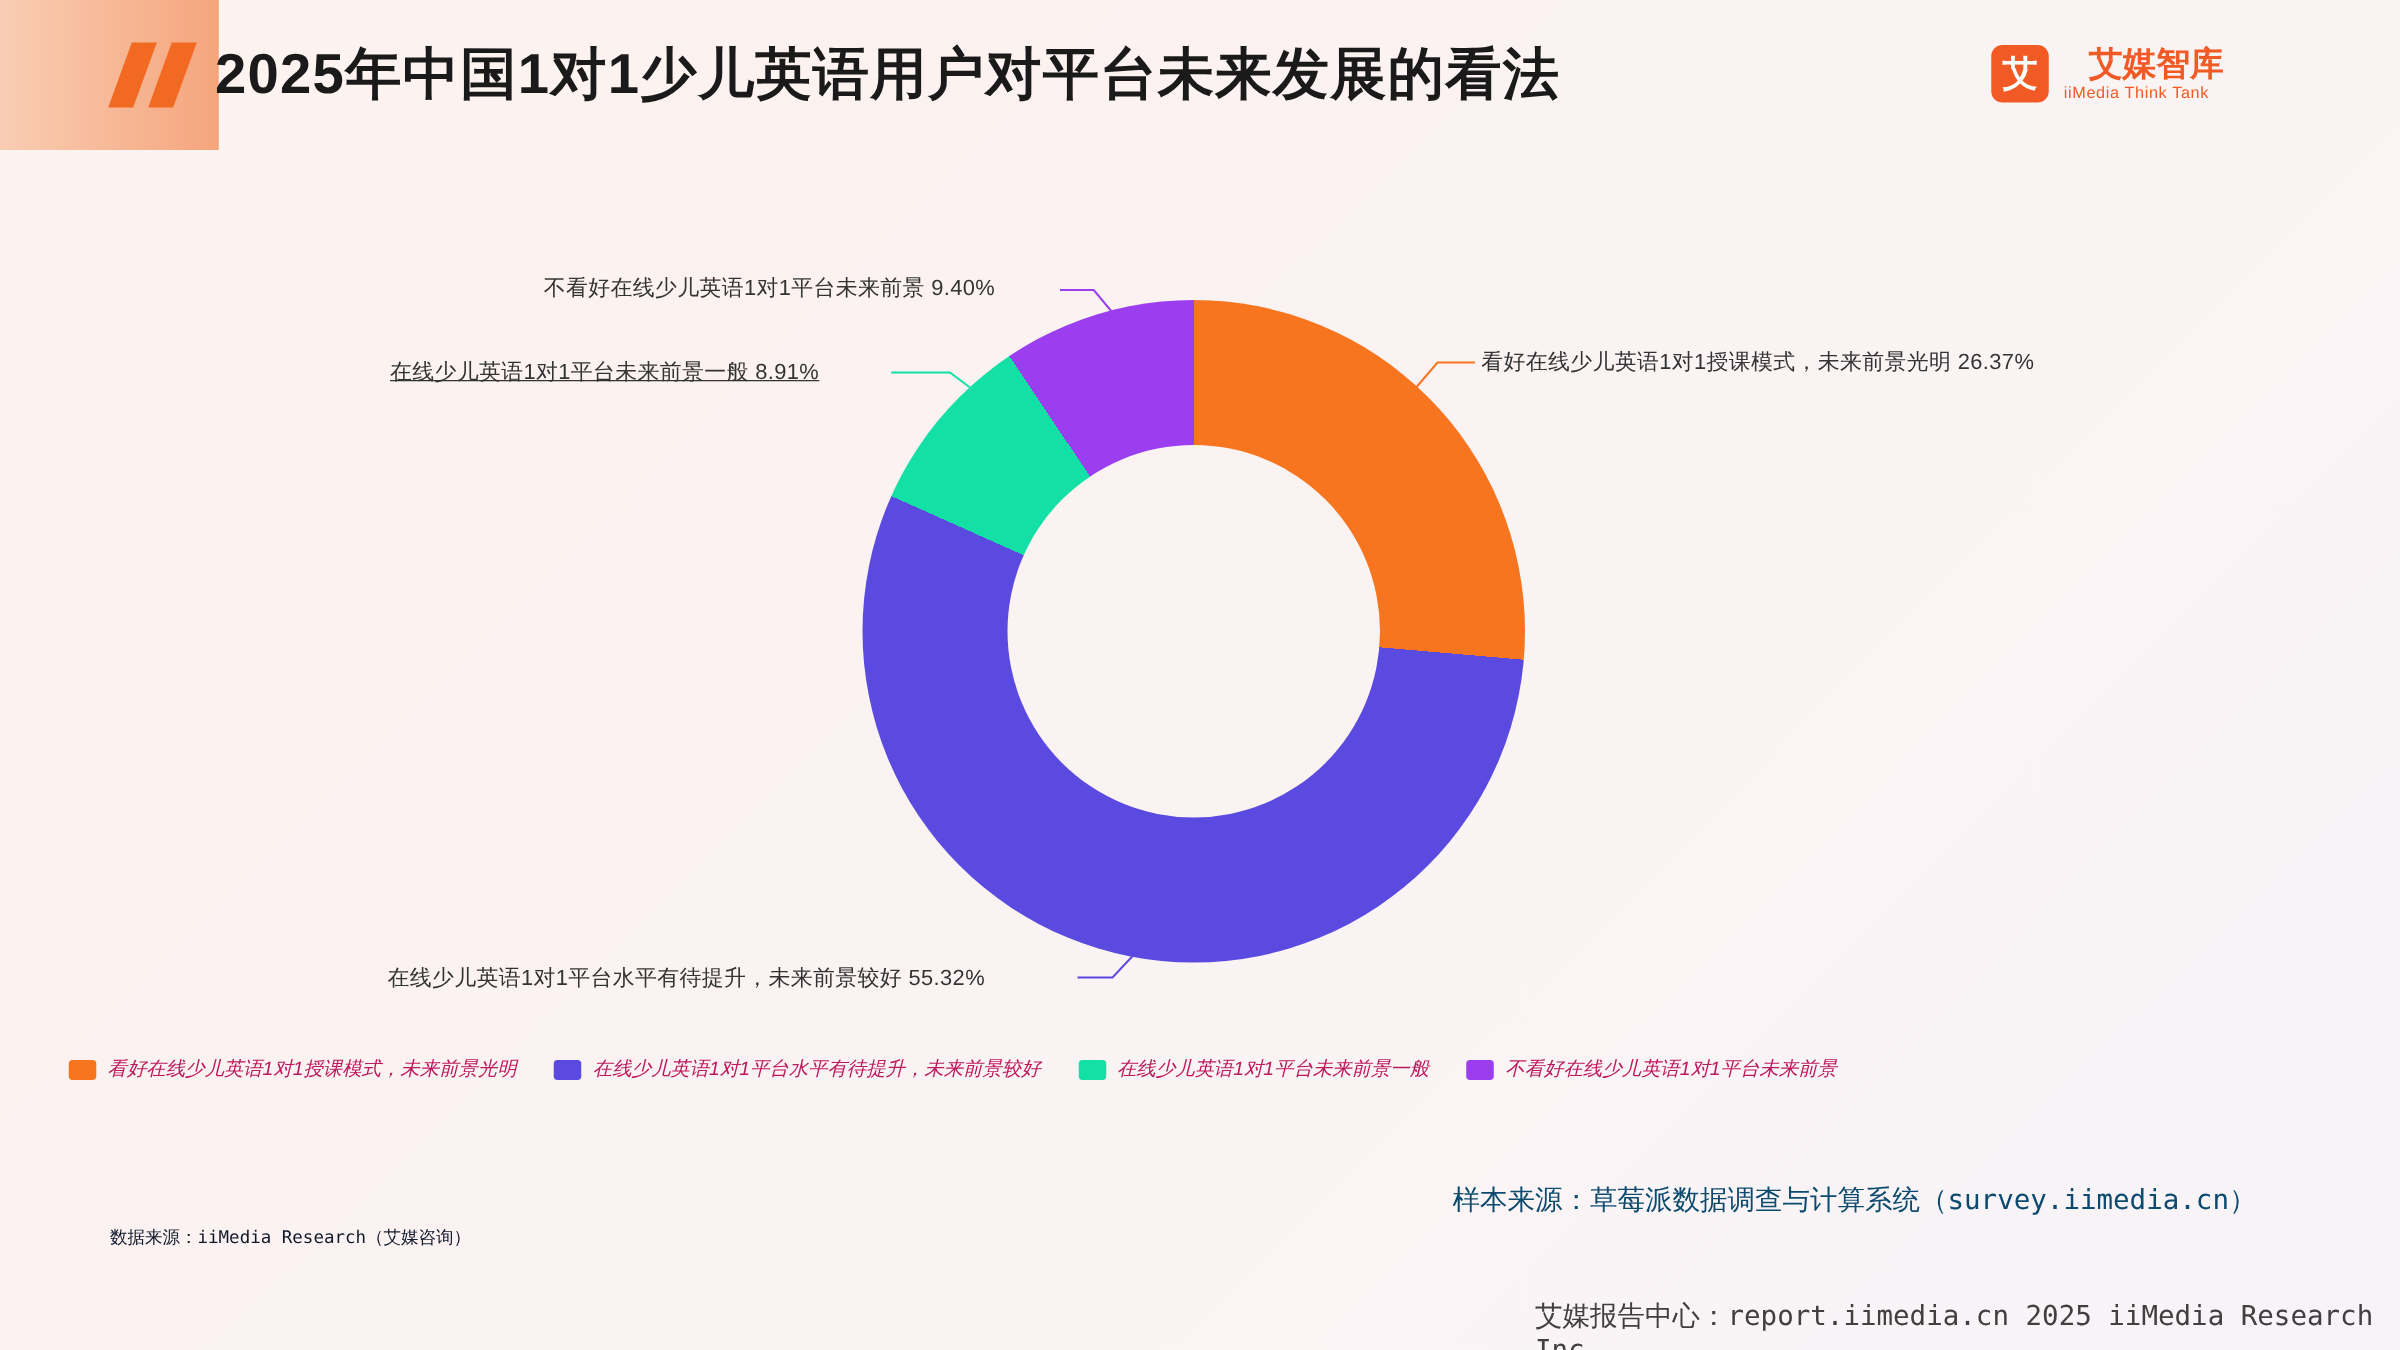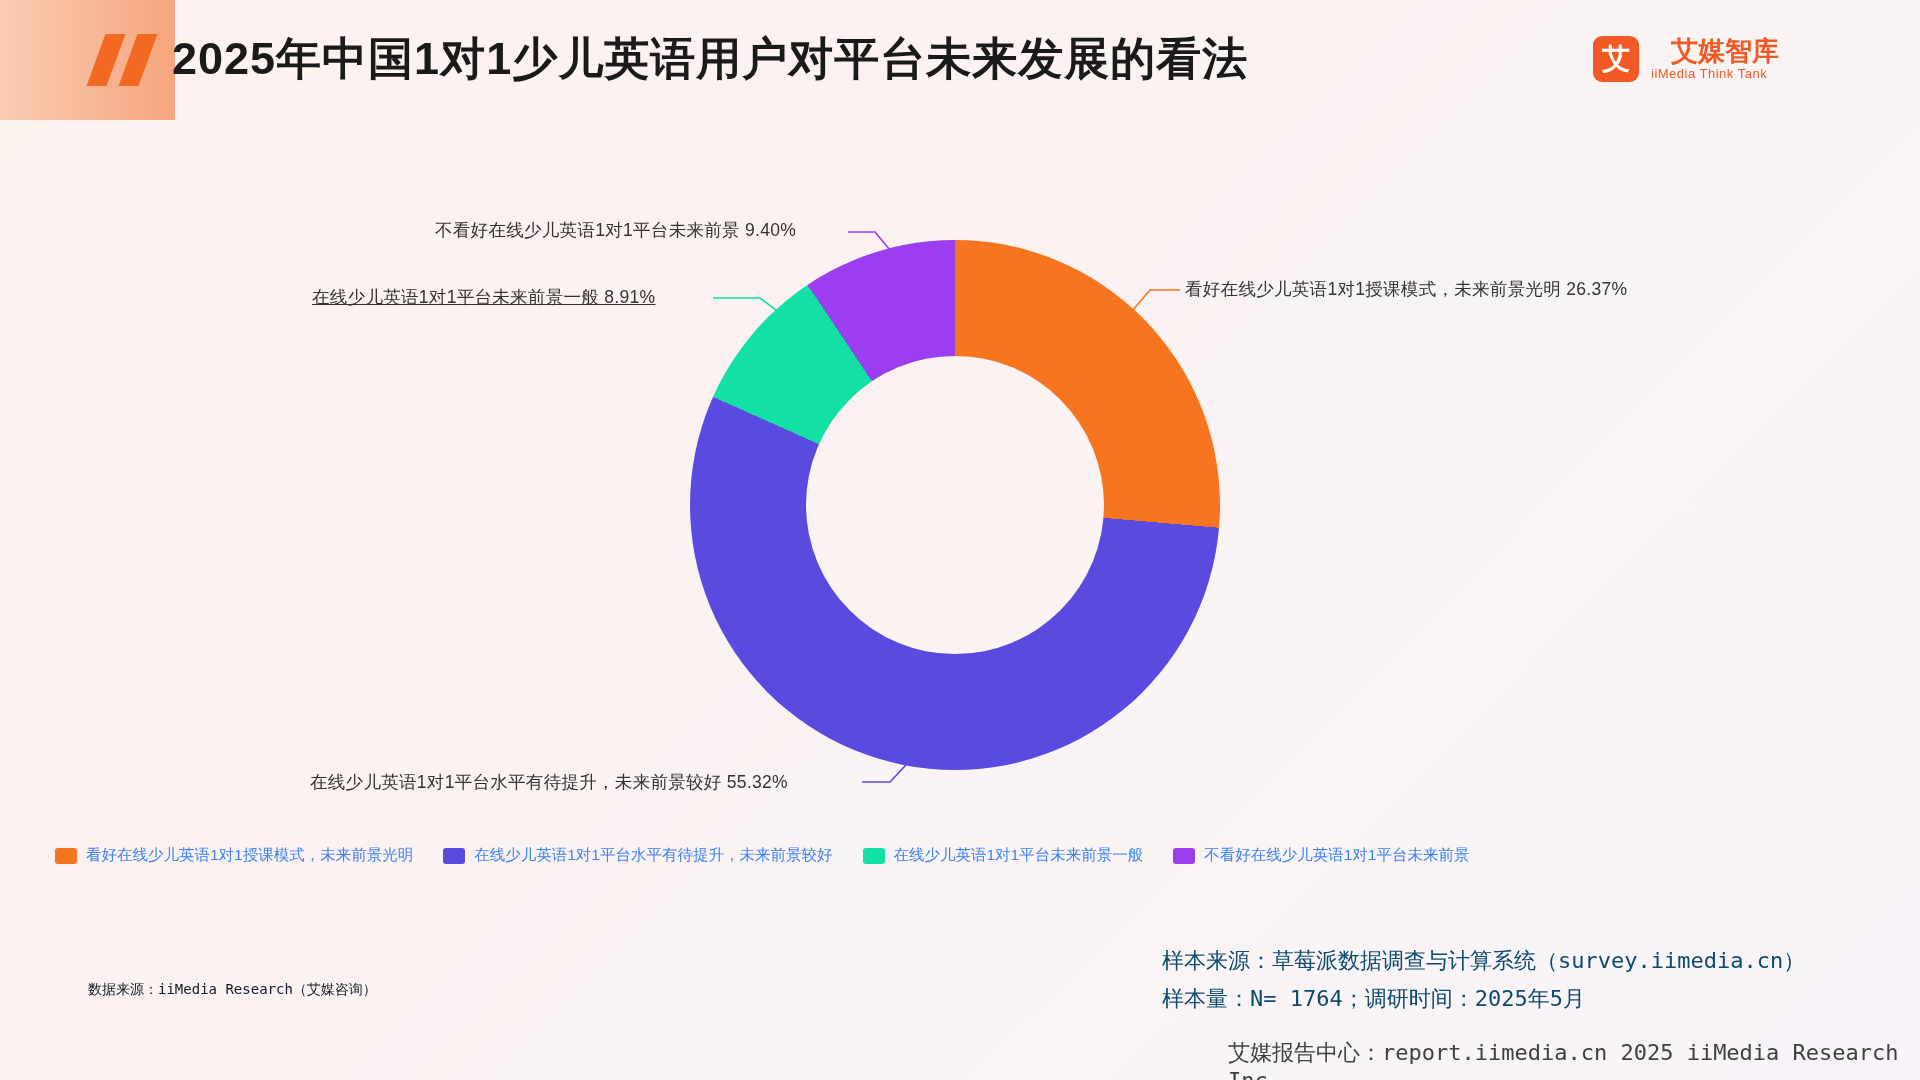--- a/index.html
+++ b/index.html
@@ -173,22 +173,23 @@
   }
   .legend-swatch {
     width: 22px;
     height: 16px;
     border-radius: 3px;
     margin-right: 9px;
     flex: none;
   }
   .legend-label {
     font-size: 15.5px;
-    color: #3b82f6;
+    color: #be185d;
     white-space: nowrap;
+    font-style: italic;
   }
 
   
   .source-left {
     position: absolute;
     left: 88px;
     top: 981px;
     font-size: 14px;
     color: #0f172a;
     font-family: "DejaVu Sans Mono", monospace;
@@ -269,15 +270,14 @@
   </div>
   <div class="legend-item">
     <span class="legend-swatch" style="background: rgb(155, 62, 240);"></span>
     <span class="legend-label">不看好在线少儿英语1对1平台未来前景</span>
   </div>
 </div>
 
 <div class="source-left">数据来源：iiMedia Research（艾媒咨询）</div>
 <div class="footer-right">
   <div>样本来源：草莓派数据调查与计算系统（survey.iimedia.cn）</div>
-  <div>样本量：N= 1764；调研时间：2025年5月</div>
 </div>
 <div class="footer-bottom">艾媒报告中心：report.iimedia.cn   2025 iiMedia Research Inc</div>
 
 </body></html>

